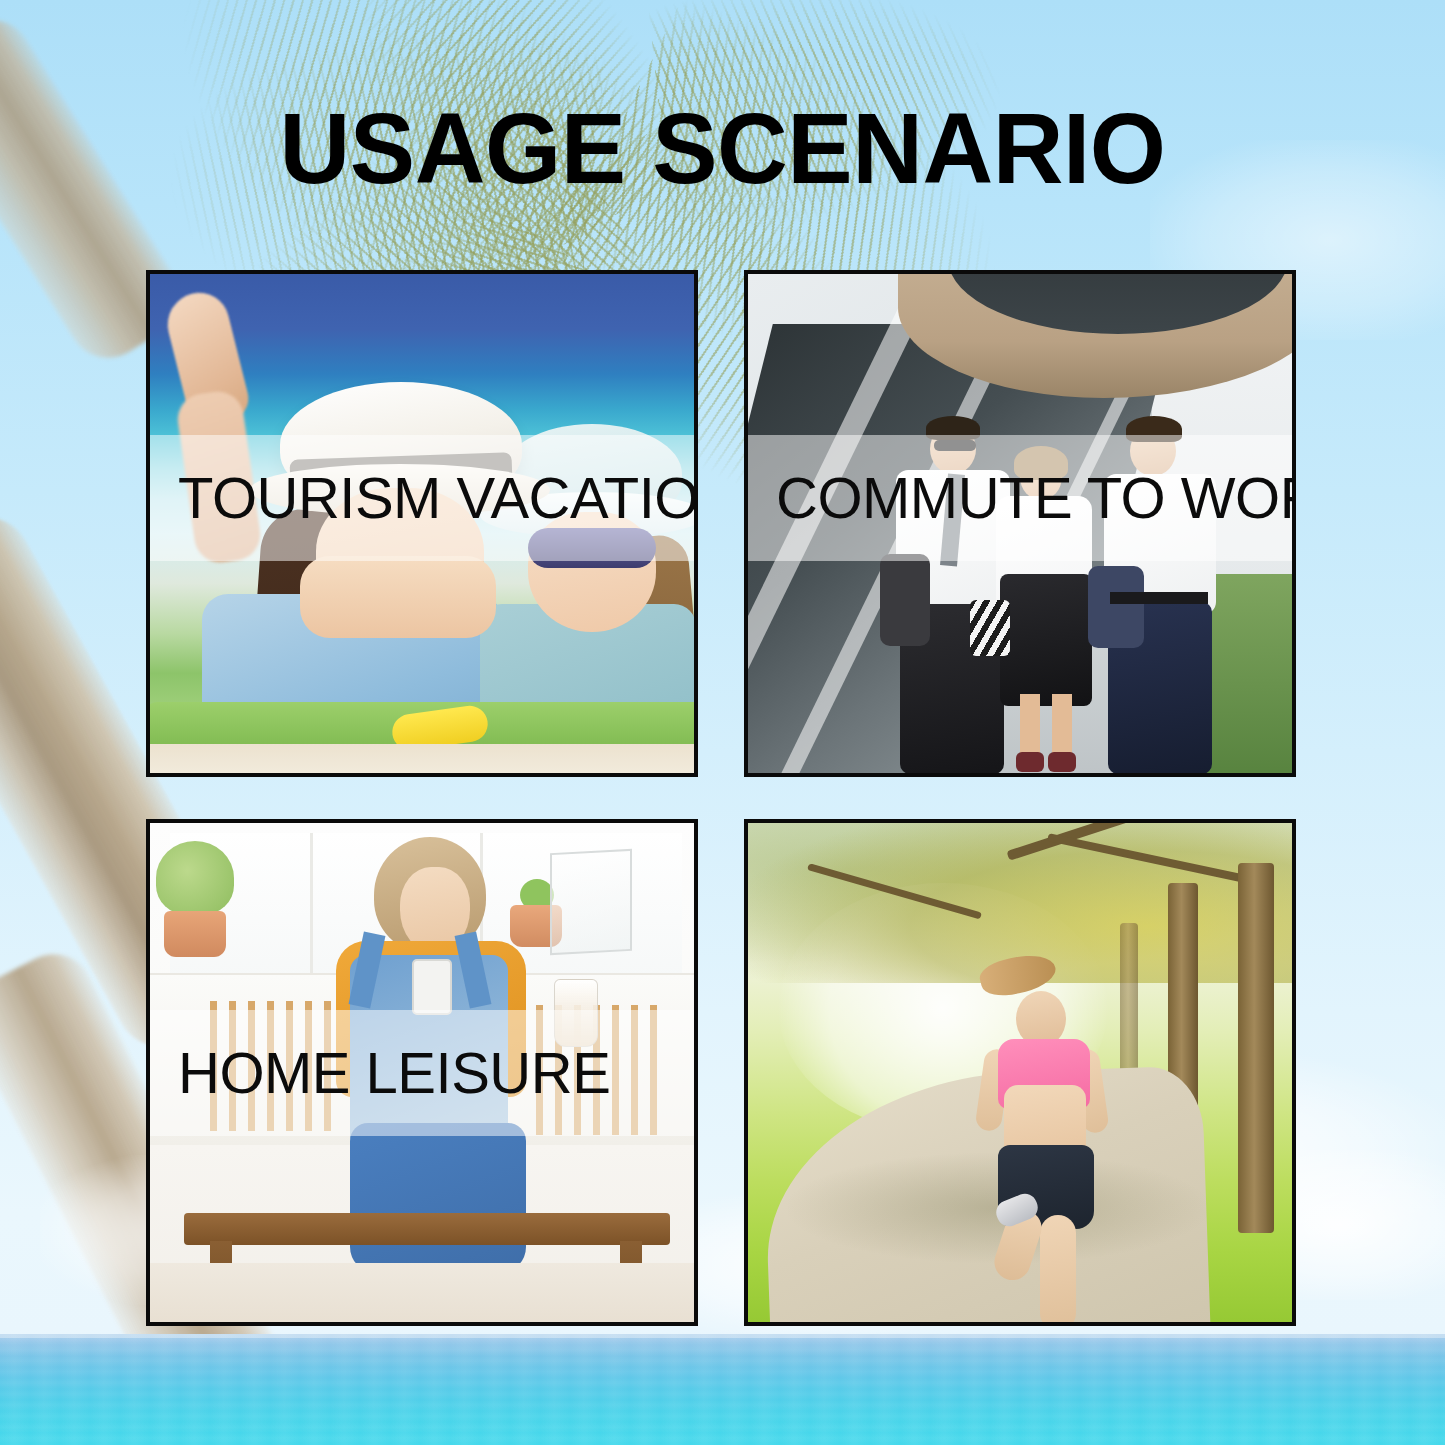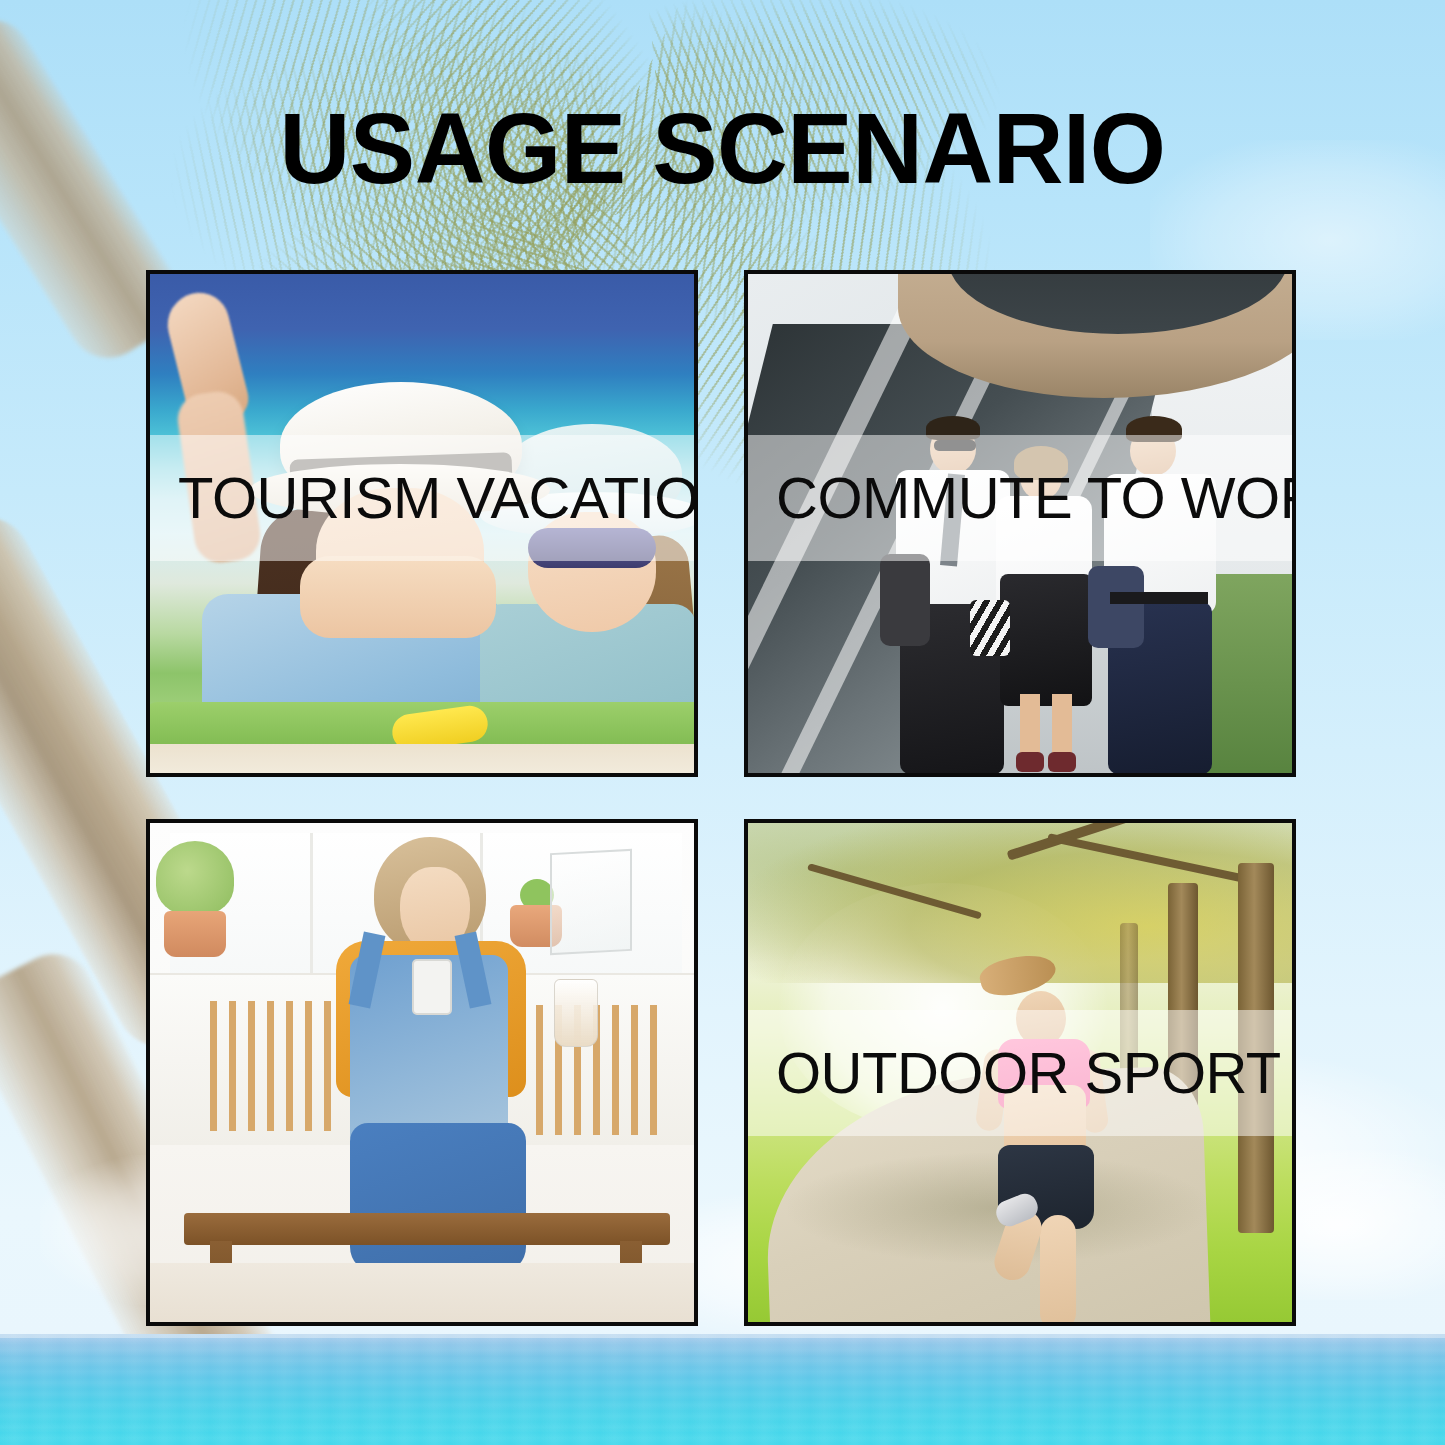--- a/index.html
+++ b/index.html
@@ -807,20 +807,23 @@
         <div class="ph3-overall"></div>
         <div class="ph3-strap" style="left:206px; top:110px; transform:rotate(12deg);"></div>
         <div class="ph3-strap" style="left:312px; top:110px; transform:rotate(-12deg);"></div>
         <div class="ph3-phone"></div>
         <div class="ph3-jeans"></div>
         <div class="ph3-bench"></div>
         <div class="ph3-benchleg" style="left:60px; top:418px;"></div>
         <div class="ph3-benchleg" style="left:470px; top:418px;"></div>
         <div class="ph3-floor"></div>
       </div>
+      <div class="label-band band-low">
+        <span class="label-text">HOME LEISURE</span>
+      </div>
     </div>
 
     <div class="panel p4">
       <div class="photo ph4">
         <div class="ph4-haze"></div>
         <div class="ph4-canopy"></div>
         <div class="ph4-branch" style="left:260px; top:28px; width:240px; height:10px; transform:rotate(-18deg);"></div>
         <div class="ph4-branch" style="left:300px; top:10px; width:200px; height:8px; transform:rotate(12deg);"></div>
         <div class="ph4-branch" style="left:60px;  top:40px; width:180px; height:7px; transform:rotate(16deg);"></div>
         <div class="ph4-tree" style="left:420px; top:60px; width:30px; height:320px;"></div>
@@ -832,19 +835,16 @@
         <div class="ph4-head"></div>
         <div class="ph4-armA"></div>
         <div class="ph4-armB"></div>
         <div class="ph4-bra"></div>
         <div class="ph4-torso"></div>
         <div class="ph4-shorts"></div>
         <div class="ph4-legA"></div>
         <div class="ph4-legB"></div>
         <div class="ph4-shoe"></div>
       </div>
-      <div class="label-band band-low">
-        <span class="label-text">OUTDOOR SPORT</span>
-      </div>
     </div>
 
   </div>
 </div>
 
 </body></html>

